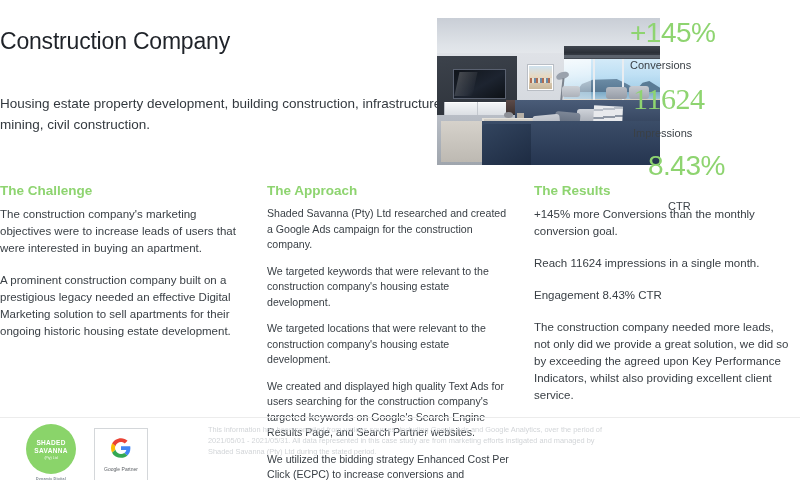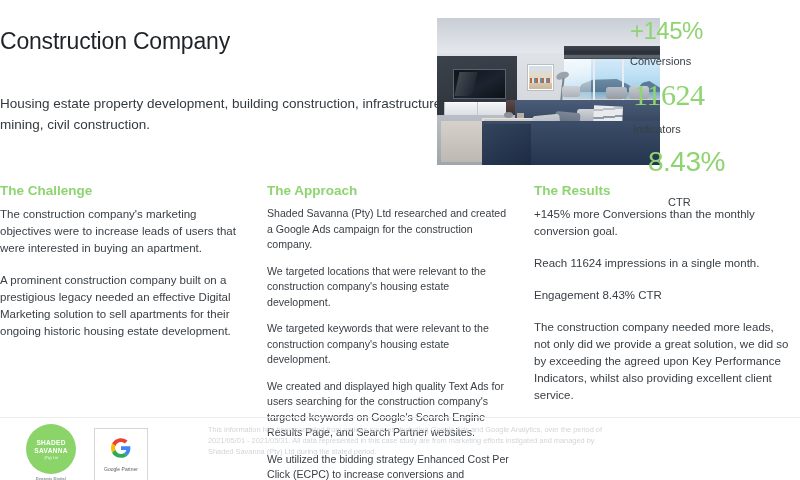--- a/index.html
+++ b/index.html
@@ -160,21 +160,21 @@
     width: 170px;
     text-align: left;
   }
   .stat { margin-bottom: 2px; }
   .stat-value {
     color: #8ed470;
     font-weight: 400;
     line-height: 1.05;
     letter-spacing: -0.5px;
   }
-  .stat-1 .stat-value { font-size: 24px; }
+  .stat-1 .stat-value { font-size: 28px; }
   .stat-2 .stat-value { font-size: 30px; padding-left: 3px; font-family: Liberation Serif, serif; }
   .stat-3 .stat-value { font-size: 28px; padding-left: 18px; }
   .stat-label {
     color: #3a4046;
     font-size: 11px;
     margin-top: 12px;
     margin-bottom: 12px;
   }
   .stat-2 .stat-label { padding-left: 3px; }
   .stat-3 .stat-label { padding-left: 38px; margin-top: 20px; }
@@ -314,41 +314,41 @@
       <div class="hi hi-sofa-arm"></div>
     </div>
 
     <div class="stats">
       <div class="stat stat-1">
         <div class="stat-value">+145%</div>
         <div class="stat-label">Conversions</div>
       </div>
       <div class="stat stat-2">
         <div class="stat-value">11624</div>
-        <div class="stat-label">Indicators</div>
+        <div class="stat-label">Impressions</div>
       </div>
       <div class="stat stat-3">
         <div class="stat-value">8.43%</div>
         <div class="stat-label">CTR</div>
       </div>
     </div>
 
     <div class="cols">
 
       <div class="col col-challenge">
         <div class="col-head">The Challenge</div>
         <p>The construction company's marketing objectives were to increase leads of users that were interested in buying an apartment.</p>
         <p>A prominent construction company built on a prestigious legacy needed an effective Digital Marketing solution to sell apartments for their ongoing historic housing estate development.</p>
       </div>
 
       <div class="col col-approach">
         <div class="col-head">The Approach</div>
         <p>Shaded Savanna (Pty) Ltd researched and created a Google Ads campaign for the construction company.</p>
+        <p>We targeted keywords that were relevant to the construction company's housing estate development.</p>
         <p>We targeted locations that were relevant to the construction company's housing estate development.</p>
-        <p>We targeted keywords that were relevant to the construction company's housing estate development.</p>
         <p>We created and displayed high quality Text Ads for users searching for the construction company's targeted keywords on Google's Search Engine Results Page, and Search Partner websites.</p>
         <p>We utilized the bidding strategy Enhanced Cost Per Click (ECPC) to increase conversions and decrease cost.</p>
 
       </div>
 
       <div class="col col-results">
         <div class="col-head">The Results</div>
         <p>+145% more Conversions than the monthly conversion goal.</p>
         <p>Reach 11624 impressions in a single month.</p>
         <p>Engagement 8.43% CTR</p>

